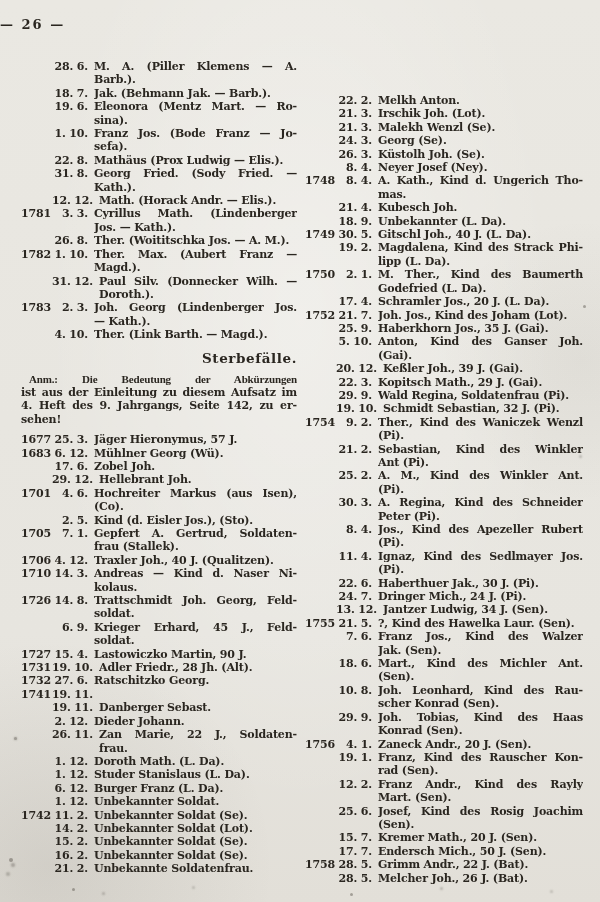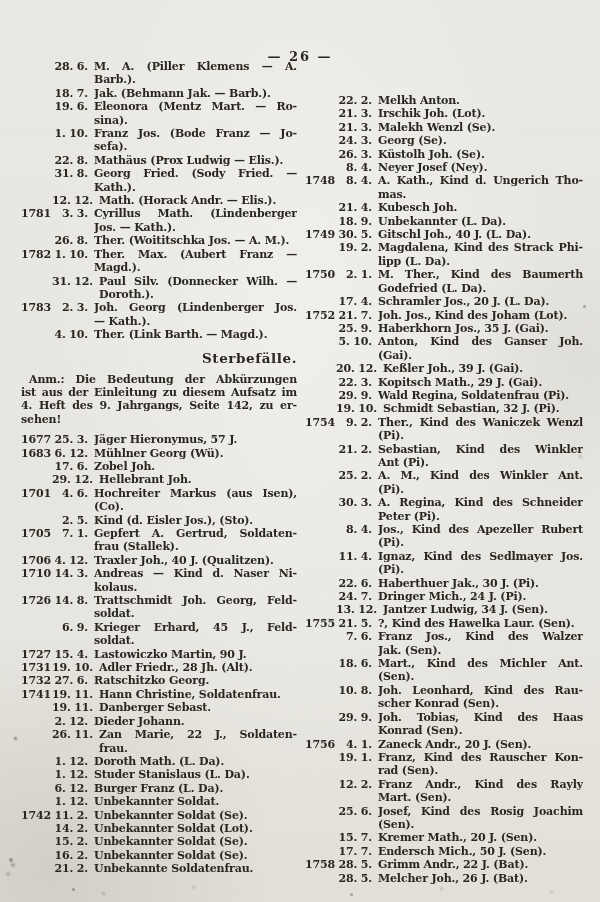--- a/index.html
+++ b/index.html
@@ -12,37 +12,37 @@
       radial-gradient(circle at 97% 40%, rgba(60,55,45,0.05), transparent 18%),
       linear-gradient(180deg, #eae8e2 0%, #e7e5df 70%, #e2dfd8 100%);
     font-family:"DejaVu Serif", serif;
     font-weight:700;
     color:#2a2620;
     -webkit-font-smoothing:antialiased;
   }
   .page{position:absolute;inset:0;}
   .page-number{
     position:absolute;top:17px;left:0;width:100%;
-    text-align:center;font-size:13px;letter-spacing:2px;margin-top:32px;
+    font-size:13px;letter-spacing:2px;
   }
   .col{position:absolute;font-size:11px;line-height:13.4px;letter-spacing:-0.15px;}
   .col-left{left:21px;top:60px;width:276px;}
   .col-right{left:305px;top:58px;width:278px;margin-top:36px;}
   .entry{display:flex;align-items:flex-start;}
   .entry .year{flex:0 0 31px;white-space:nowrap;}
   .entry .date{flex:0 0 42px;text-align:right;padding-right:6px;box-sizing:border-box;white-space:nowrap;}
   .entry .text{flex:1 1 auto;min-width:0;}
   .jl{text-align:justify;text-align-last:justify;white-space:nowrap;overflow:hidden;}
   .ll{text-align:left;white-space:nowrap;overflow:hidden;}
   .section-heading{
     text-align:right;font-size:13.5px;line-height:15px;
     letter-spacing:0.6px;margin:9px 0 7px 0;
   }
   .note{margin:0 0 7px 0;}
-  .note .indent{text-indent:8px;}
+  .note .indent{text-indent:8px;font-family:Liberation Serif, serif;}
   .speck{position:absolute;border-radius:50%;background:rgba(45,40,32,0.35);}
   .s1{width:3px;height:3px;left:14px;top:737px;box-shadow:0 0 2px rgba(45,40,32,0.4);}
   .s2{width:4px;height:4px;left:9px;top:858px;box-shadow:2px 5px 2px rgba(45,40,32,0.3), -3px 14px 2px rgba(45,40,32,0.25);}
   .s3{width:3px;height:3px;left:72px;top:888px;box-shadow:30px 4px 2px rgba(45,40,32,0.25), 120px -2px 2px rgba(45,40,32,0.2);}
   .s4{width:3px;height:3px;left:583px;top:305px;box-shadow:-4px 150px 2px rgba(45,40,32,0.25);}
   .s5{width:3px;height:3px;left:350px;top:893px;box-shadow:90px -6px 2px rgba(45,40,32,0.25), 200px -3px 2px rgba(45,40,32,0.2);}
 </style>
 </head>
 <body>
 
@@ -258,23 +258,20 @@
         <div class="entry">
           <span class="year">1732</span>
           <span class="date">27. 6.</span>
           <span class="text">
             <div class="ll">Ratschitzko Georg.</div>
           </span>
         </div>
         <div class="entry">
           <span class="year">1741</span>
           <span class="date">19. 11.</span>
-          <span class="text">
-            <div class="ll">Hann Christine, Soldatenfrau.</div>
-          </span>
         </div>
         <div class="entry">
           <span class="year"></span>
           <span class="date">19. 11.</span>
           <span class="text">
             <div class="ll">Danberger Sebast.</div>
           </span>
         </div>
         <div class="entry">
           <span class="year"></span>

